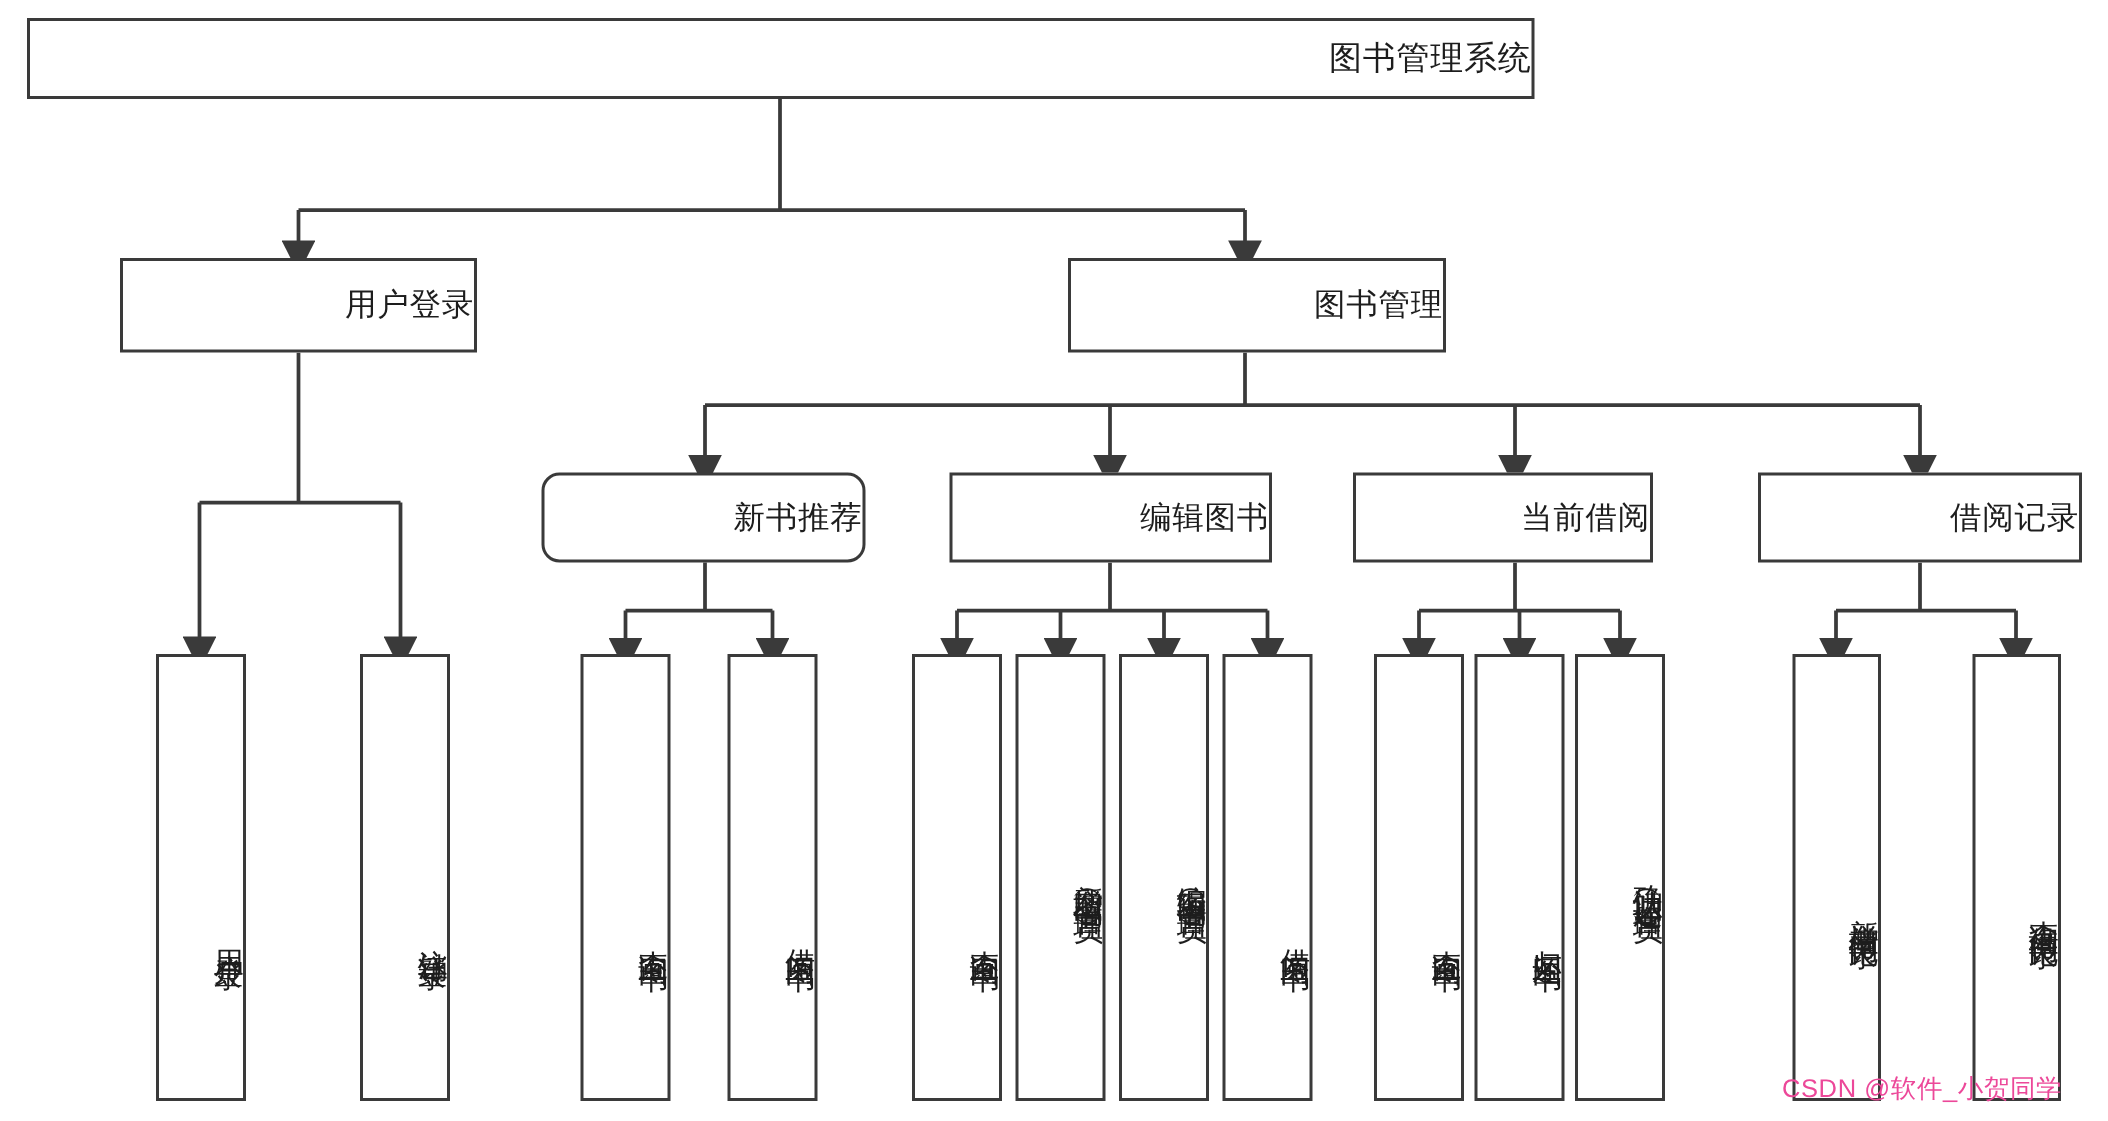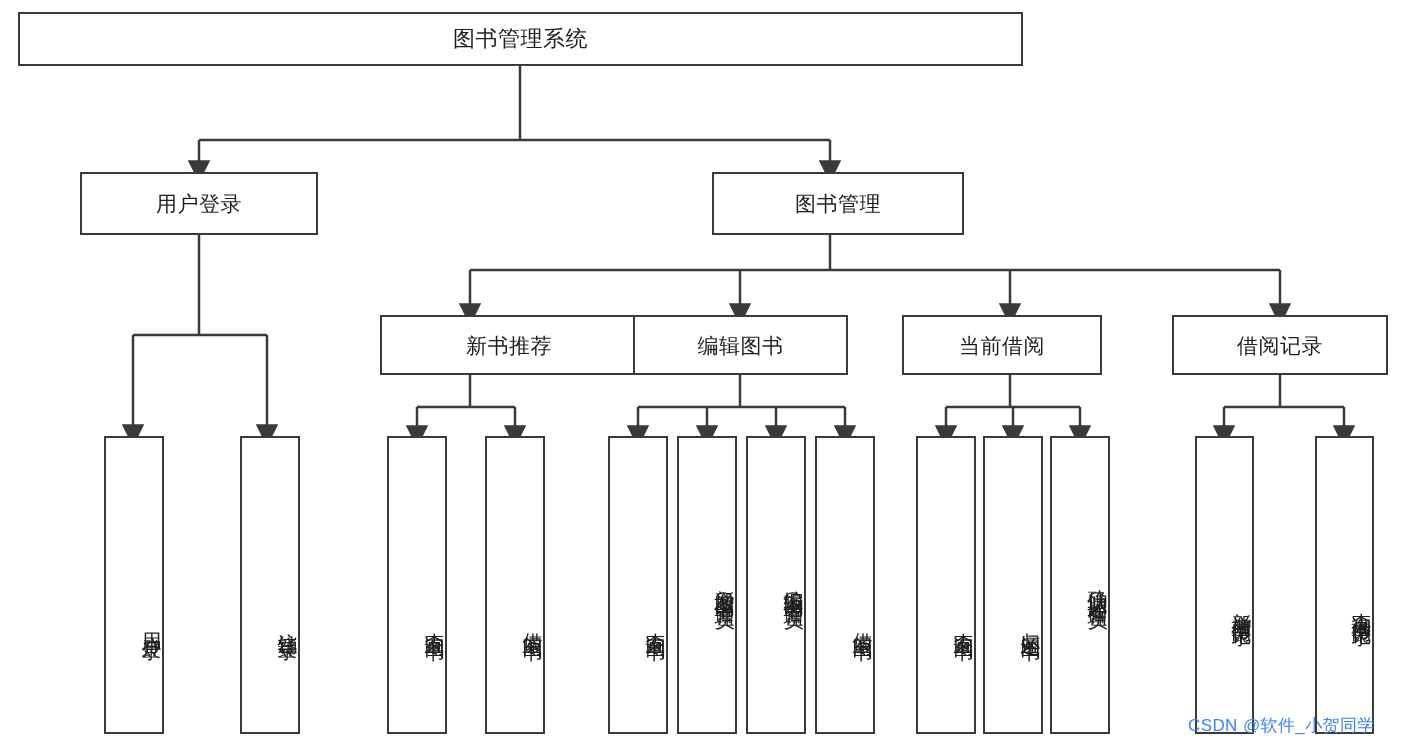--- a/index.html
+++ b/index.html
@@ -33,20 +33,21 @@
     border: 2.5px solid #3a3a3a;
     display: flex;
     align-items: center;
     justify-content: center;
     color: #1d1d1d;
     overflow: hidden;
   }
   .node.h-node {
     font-size: 21px;
     letter-spacing: 0.5px;
+    justify-content: flex-end;
   }
   .node.v-node {
     font-size: 20px;
     writing-mode: vertical-rl;
     text-orientation: upright;
     letter-spacing: 3px;
     align-items: flex-start;
     justify-content: center;
     padding-top: 6px;
   }
@@ -59,21 +60,21 @@
     line-height: 1.0;
   }
   .node.root {
     font-size: 22px;
   }
   #watermark {
     position: absolute;
     left: 1188px;
     top: 714px;
     font-size: 17px;
-    color: #3b82f6;
+    color: #ec4899;
     white-space: nowrap;
     letter-spacing: 0.4px;
   }
 </style>
 </head>
 <body>
 
 <div id="canvas">
 
   <svg id="edges" viewBox="0 0 1405 747" width="1405" height="747" xmlns="http://www.w3.org/2000/svg">
@@ -132,21 +133,21 @@
     <span class="label">图书管理系统</span>
   </div>
 
   <div class="node h-node" style="left:80px; top:172px; width:238px; height:63px;">
     <span class="label">用户登录</span>
   </div>
   <div class="node h-node" style="left:712px; top:172px; width:252px; height:63px;">
     <span class="label">图书管理</span>
   </div>
 
-  <div class="node h-node" style="left:380px; top:315px; width:258px; height:60px;">
+  <div class="node h-node" style="left:361px; top:315px; width:216px; height:60px;border-radius:12px;">
     <span class="label">新书推荐</span>
   </div>
   <div class="node h-node" style="left:633px; top:315px; width:215px; height:60px;">
     <span class="label">编辑图书</span>
   </div>
   <div class="node h-node" style="left:902px; top:315px; width:200px; height:60px;">
     <span class="label">当前借阅</span>
   </div>
   <div class="node h-node" style="left:1172px; top:315px; width:216px; height:60px;">
     <span class="label">借阅记录</span>

